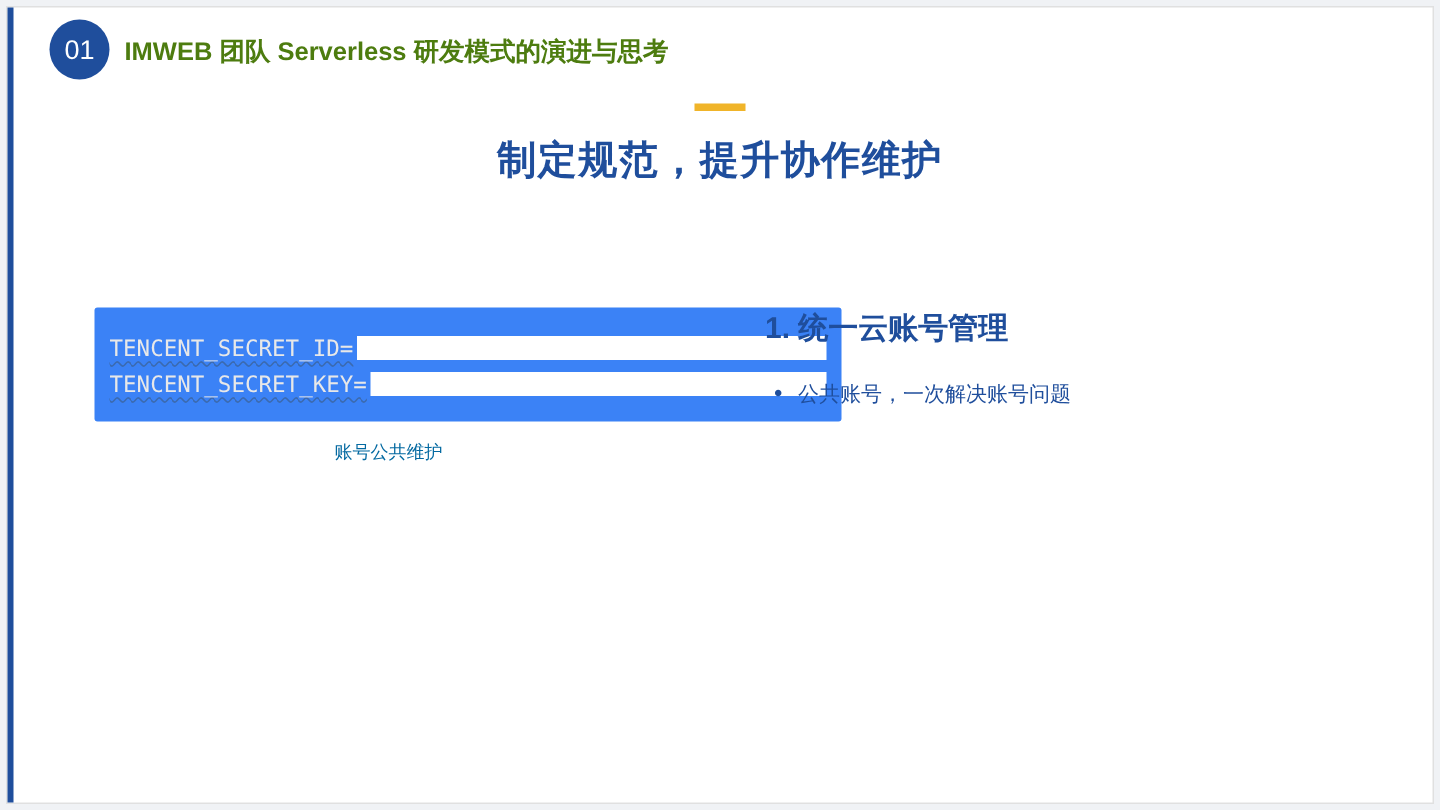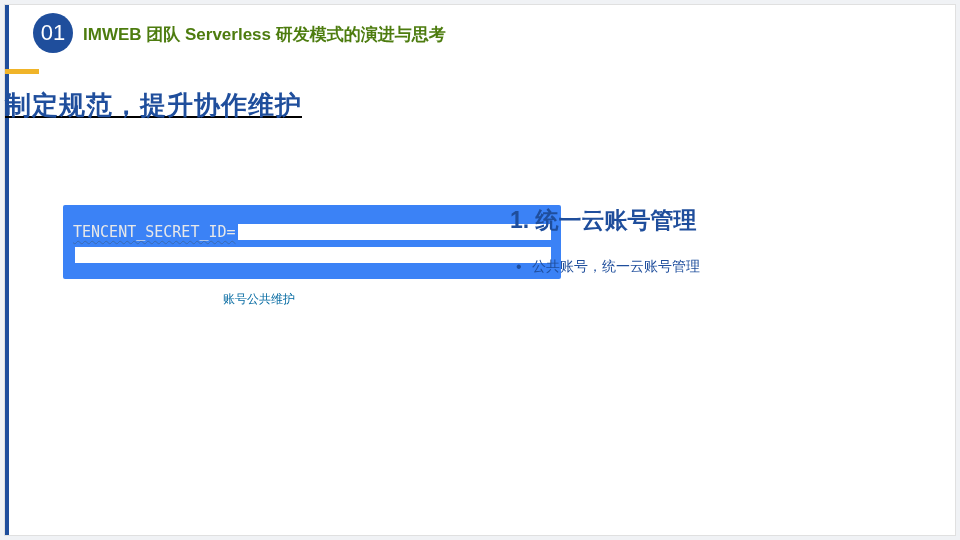--- a/index.html
+++ b/index.html
@@ -32,38 +32,37 @@
       left: 28px;
       top: 8px;
       width: 40px;
       height: 40px;
       background: #1f4e9c;
       border-radius: 50%;
       display: flex;
       align-items: center;
       justify-content: center;
       color: #fff;
-      font-size: 22px;
+      font-size: 18px;
       font-weight: 500;
     }
     .header-title {
       position: absolute;
       left: 78px;
       top: 18px;
       font-size: 17px;
       color: #4d7c0f;
       font-weight: 600;
     }
     .center-title-wrap {
       position: absolute;
       top: 64px;
       left: 0;
       width: 100%;
-      text-align: left;
-      text-decoration: underline;
+      text-align: center;
     }
     .accent-bar {
       display: inline-block;
       width: 34px;
       height: 5px;
       background: #f0b429;
       margin-bottom: 10px;
     }
     .center-title {
       color: #1f4e9c;
@@ -113,21 +112,21 @@
       margin-left: 160px;
       font-size: 12px;
       color: #0369a1;
     }
     .right-col {
       width: 50%;
       padding-left: 30px;
     }
     .section-heading {
       color: #1f4e9c;
-      font-size: 23px;
+      font-size: 20px;
       font-weight: 600;
       margin-bottom: 22px;
     }
     .bullet-list {
       list-style: none;
       padding-left: 22px;
     }
     .bullet-list li {
       color: #1f4e9c;
       font-size: 14px;
@@ -160,26 +159,27 @@
   </div>
 
   <div class="content">
     <div class="left-col">
       <div class="code-block">
         <div class="code-line">
           <span class="code-label">TENCENT_SECRET_ID=</span>
           <span class="code-redact"></span>
         </div>
         <div class="code-line">
+          <span class="code-label">TENCENT_SECRET_KEY=</span>
           <span class="code-redact"></span>
         </div>
       </div>
       <div class="caption">账号公共维护</div>
     </div>
 
     <div class="right-col">
       <div class="section-heading">1. 统一云账号管理</div>
       <ul class="bullet-list">
-        <li>公共账号，统一云账号管理</li>
+        <li>公共账号，一次解决账号问题</li>
       </ul>
     </div>
   </div>
 </div>
 
 </body></html>

